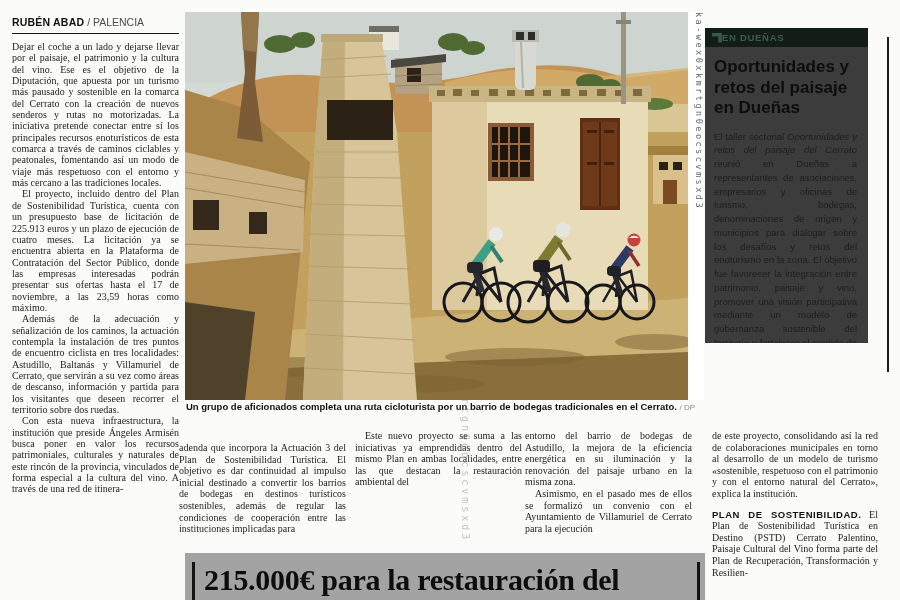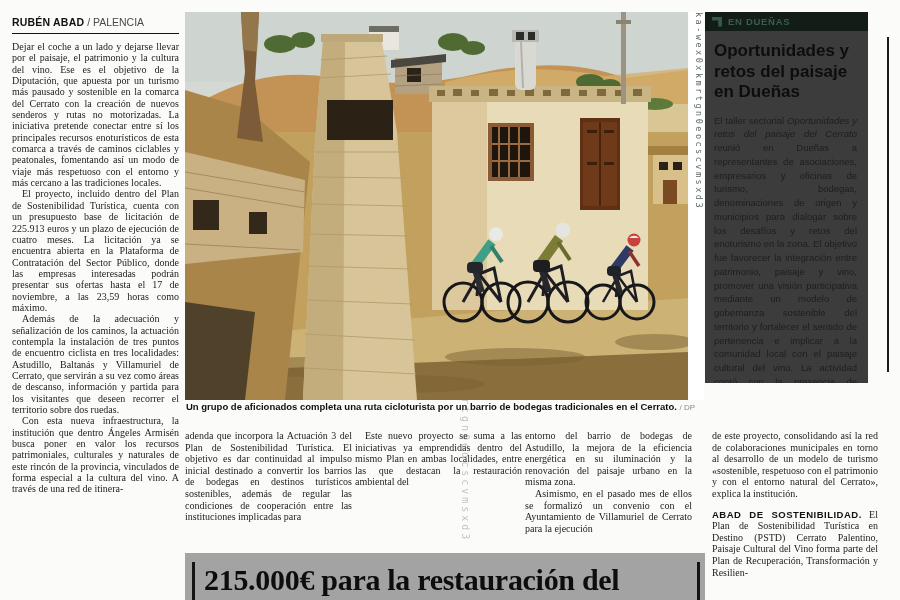--- a/index.html
+++ b/index.html
@@ -21,41 +21,41 @@
   .photo{position:absolute;left:185px;top:12px;width:503px;height:388px;overflow:hidden;background:#ccd1cd;}
   .caption{position:absolute;left:186px;top:401px;width:516px;
     font-family:"Liberation Sans",sans-serif;font-size:9.5px;color:#101010;white-space:nowrap;}
   .caption .cap-main{font-weight:bold;}
   .caption .credit{color:#8a8a8a;font-size:8px;font-weight:normal;}
 
   
   .bcol{position:absolute;top:430px;width:167px;height:120px;overflow:hidden;}
   .bcol p{margin:0;font-size:10px;line-height:11.6px;text-align:justify;color:#1c1c1c;}
   .bcol p.indent{text-indent:10px;}
-  .col2{left:185px;} .col3{left:355px;} .col4{left:525px;}
+  .col2{left:179px;margin-top:12px;} .col3{left:355px;} .col4{left:525px;}
   .col5{left:712px;top:430px;width:166px;height:170px;}
   .col5 p{margin:0;font-size:10px;line-height:11.6px;text-align:justify;color:#1c1c1c;}
   .col5 .section{margin-top:9px;}
   .section-head{font-family:"Liberation Sans",sans-serif;font-weight:bold;font-size:9.5px;letter-spacing:.5px;color:#111;}
 
   
   .headline-box{position:absolute;left:185px;top:553px;width:520px;height:47px;background:#a3a3a3;overflow:hidden;}
   .headline-box .vbar{position:absolute;top:9px;width:3px;height:38px;background:#141414;}
   .vbar.l{left:7px;} .vbar.r{right:5px;}
   .headline-text{position:absolute;left:19px;top:10px;white-space:nowrap;
     font-family:"Liberation Serif",serif;font-weight:bold;font-size:30px;letter-spacing:-.3px;color:#0d0d0d;}
 
   
   .sidebar{position:absolute;left:705px;top:12px;width:163px;}
-  .kicker{height:19px;background:#131d18;display:flex;align-items:center;gap:6px;padding-left:7px;}
+  .kicker{height:19px;background:#131d18;display:flex;align-items:center;padding-left:7px;margin-top:16px;}
   .kicker-icon{width:10px;height:10px;background:#35584a;
     clip-path:polygon(0 0,100% 0,100% 100%,62% 100%,62% 40%,0 40%);}
   .kicker-label{font-family:"Liberation Sans",sans-serif;font-weight:bold;font-size:9.5px;
     letter-spacing:.7px;color:#3a5d4e;}
-  .sidebar-panel{background:#3c3c3c;padding:10px 11px 12px 9px;height:352px;box-sizing:border-box;overflow:hidden;}
+  .sidebar-panel{background:#3c3c3c;padding:10px 11px 12px 9px;height:296px;box-sizing:border-box;overflow:hidden;}
   .sidebar-title{font-family:"Liberation Sans",sans-serif;font-weight:bold;
     font-size:17px;line-height:20.5px;color:#0b0e0c;margin:0 0 11px 0;}
   .sidebar-body{font-family:"Liberation Sans",sans-serif;font-size:9.5px;line-height:13.75px;
     color:#1e1e1e;text-align:justify;}
   .sidebar-body .it{font-style:italic;}
   .rule-right{position:absolute;left:887px;top:37px;width:1.5px;height:335px;background:#1b1b1b;}
 
   
   .wm-edge{position:absolute;left:689px;top:12px;width:15px;height:388px;background:#ffffff;
     writing-mode:vertical-rl;font-family:"DejaVu Sans Mono",monospace;font-size:8.5px;
@@ -69,21 +69,21 @@
 
 <div class="left-col">
   <div class="byline">
     <span class="author">RUBÉN ABAD</span>
     <span class="loc">/ PALENCIA</span>
   </div>
   <div class="news-text">
     <p>Dejar el coche a un lado y dejarse llevar por el paisaje, el patrimonio y la cultura del vino. Ese es el objetivo de la Diputación, que apuesta por un turismo más pausado y sostenible en la comarca del Cerrato con la creación de nuevos senderos y rutas no motorizadas. La iniciativa pretende conectar entre sí los principales recursos enoturísticos de esta comarca a través de caminos ciclables y peatonales, fomentando así un modo de viaje más respetuoso con el entorno y más cercano a las tradiciones locales.</p>
     <p>El proyecto, incluido dentro del Plan de Sostenibilidad Turística, cuenta con un presupuesto base de licitación de 225.913 euros y un plazo de ejecución de cuatro meses. La licitación ya se encuentra abierta en la Plataforma de Contratación del Sector Público, donde las empresas interesadas podrán presentar sus ofertas hasta el 17 de noviembre, a las 23,59 horas como máximo.</p>
     <p>Además de la adecuación y señalización de los caminos, la actuación contempla la instalación de tres puntos de encuentro ciclista en tres localidades: Astudillo, Baltanás y Villamuriel de Cerrato, que servirán a su vez como áreas de descanso, información y partida para los visitantes que deseen recorrer el territorio sobre dos ruedas.</p>
-    <p>Con esta nueva infraestructura, la institución que dentro Ángeles Armisén busca poner en valor los recursos patrimoniales, culturales y naturales de este rincón de la provincia, vinculados de forma especial a la cultura del vino. A través de una red de itinera-</p>
+    <p>Con esta nueva infraestructura, la institución que preside Ángeles Armisén busca poner en valor los recursos patrimoniales, culturales y naturales de este rincón de la provincia, vinculados de forma especial a la cultura del vino. A través de una red de itinera-</p>
   </div>
 </div>
 
 <div class="photo">
   <svg width="503" height="388" viewBox="0 0 503 388" xmlns="http://www.w3.org/2000/svg">
 
     <rect x="0" y="0" width="503" height="110" fill="#ced4d0"></rect>
     <rect x="0" y="70" width="503" height="40" fill="#d8dcd4" opacity=".7"></rect>
 
     <path d="M0,100 Q70,52 150,66 Q230,78 300,60 Q380,44 440,66 L503,58 L503,180 L0,180 Z" fill="#c29355"></path>
@@ -271,21 +271,21 @@
 <div class="bcol col3">
   <p class="indent">Este nuevo proyecto se suma a las iniciativas ya emprendidas dentro del mismo Plan en ambas localidades, entre las que destacan la restauración ambiental del</p>
 </div>
 <div class="bcol col4">
   <p>entorno del barrio de bodegas de Astudillo, la mejora de la eficiencia energética en su iluminación y la renovación del paisaje urbano en la misma zona.</p>
   <p class="indent">Asimismo, en el pasado mes de ellos se formalizó un convenio con el Ayuntamiento de Villamuriel de Cerrato para la ejecución</p>
 </div>
 <div class="bcol col5">
   <p>de este proyecto, consolidando así la red de colaboraciones municipales en torno al desarrollo de un modelo de turismo «sostenible, respetuoso con el patrimonio y con el entorno natural del Cerrato», explica la institución.</p>
   <p class="section">
-    <span class="section-head">ABAD DE SOSTENIBILIDAD.</span><span> El Plan de Sostenibilidad Turística en Destino (PSTD) Cerrato Palentino, Paisaje Cultural del Vino forma parte del Plan de Recuperación, Transformación y Resilien-</span>
+    <span class="section-head">PLAN DE SOSTENIBILIDAD.</span><span> El Plan de Sostenibilidad Turística en Destino (PSTD) Cerrato Palentino, Paisaje Cultural del Vino forma parte del Plan de Recuperación, Transformación y Resilien-</span>
   </p>
 </div>
 
 <div class="headline-box">
   <div class="vbar l"></div>
   <div class="vbar r"></div>
   <div class="headline-text">215.000€ para la restauración del</div>
 </div>
 
 <div class="sidebar">

